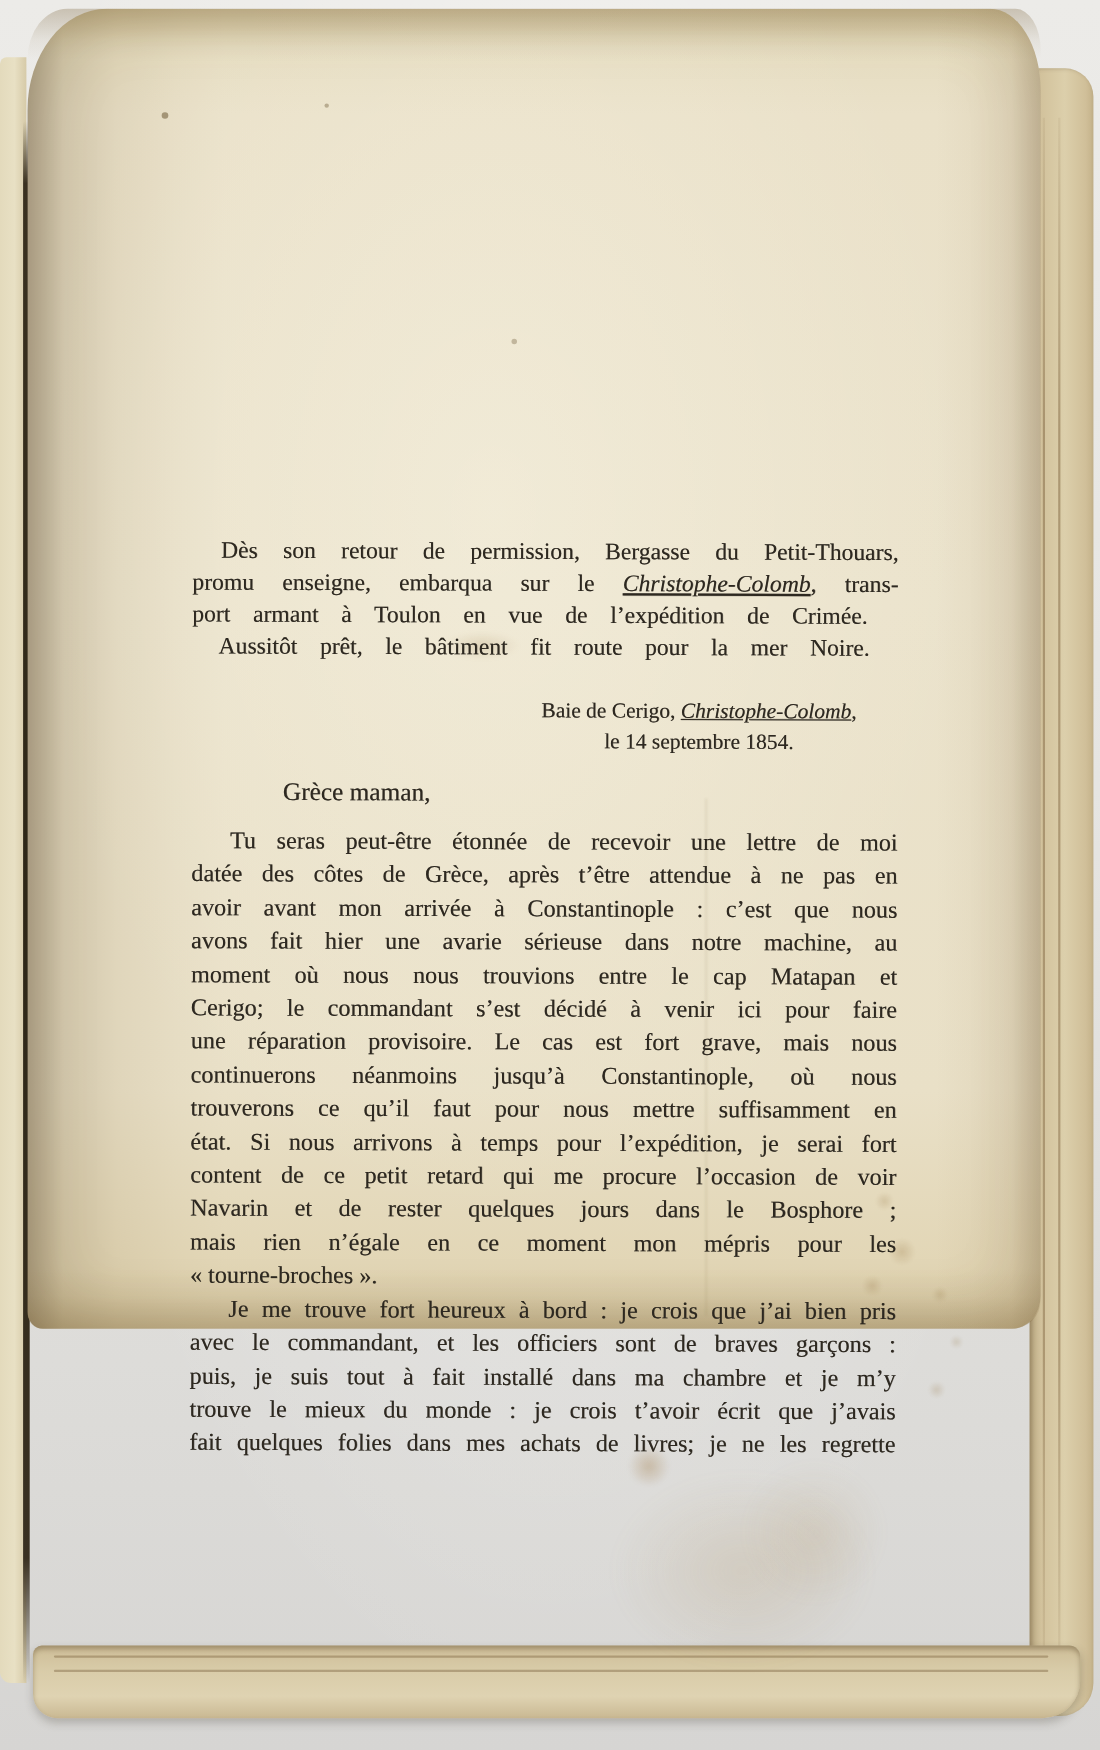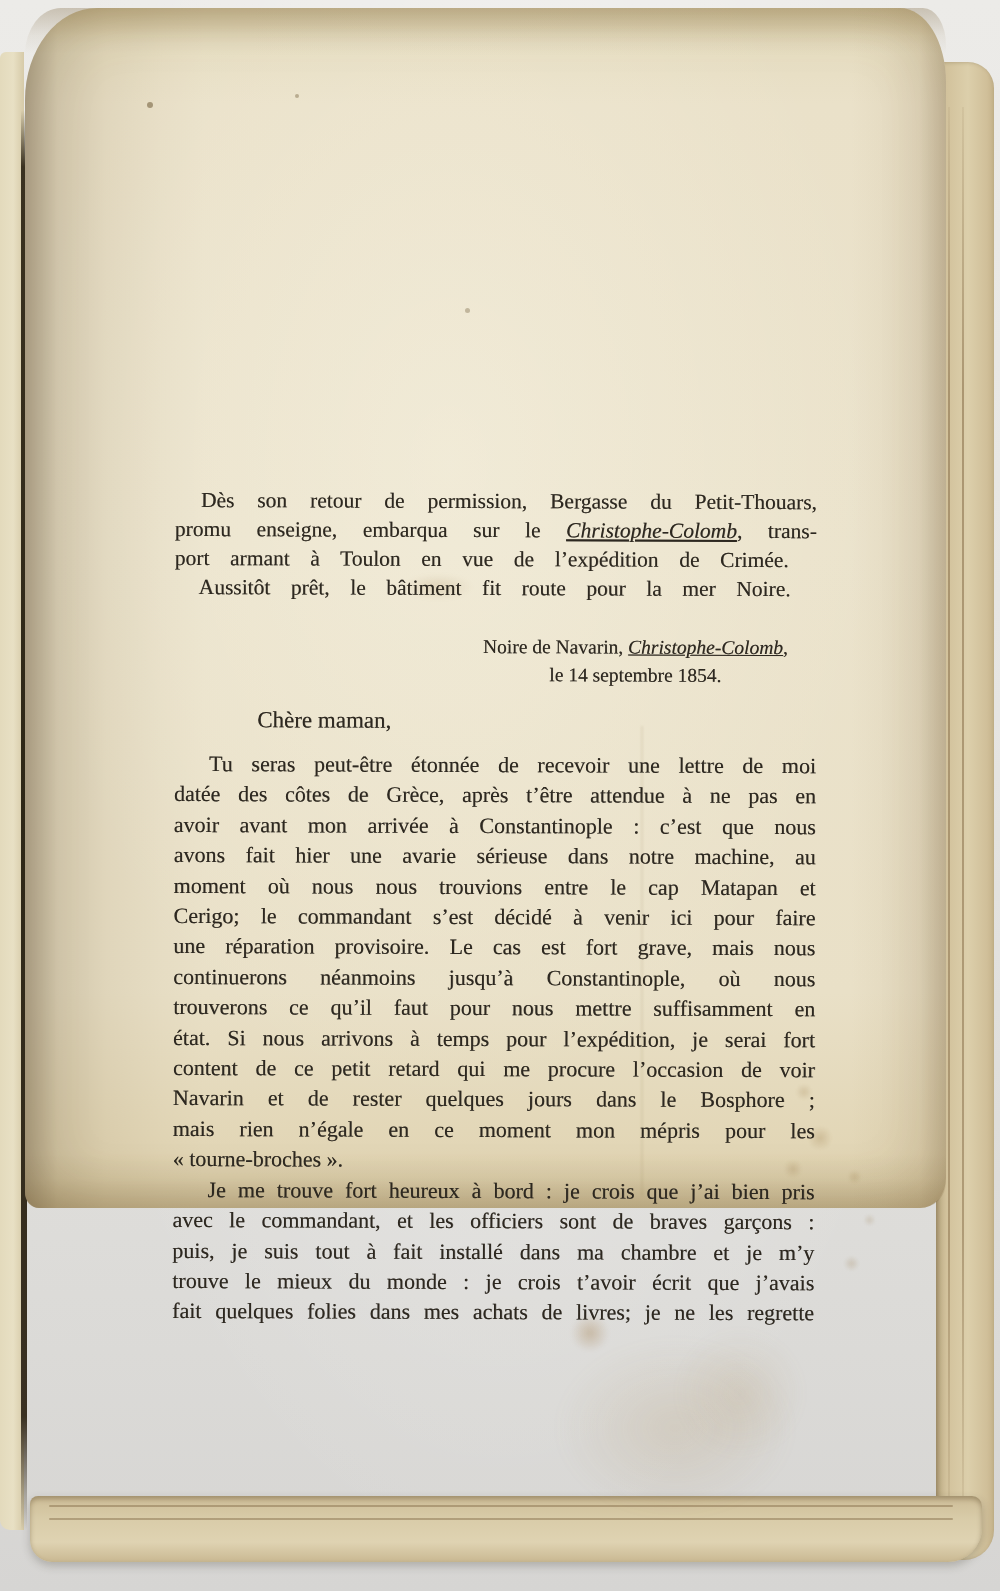--- a/index.html
+++ b/index.html
@@ -146,25 +146,25 @@
     <div class="text-block">
 
       <div class="intro">
         <div class="jline in-first"><span>Dès son retour de permission, Bergasse du Petit-Thouars,</span></div>
         <div class="jline"><span>promu enseigne, embarqua sur le </span><i>Christophe-Colomb</i><span>, trans-</span></div>
         <div class="jline in-l3"><span>port armant à Toulon en vue de l’expédition de Crimée.</span></div>
         <div class="jline in-l4"><span>Aussitôt prêt, le bâtiment fit route pour la mer Noire.</span></div>
       </div>
 
       <div class="dateline">
-        <div><span>Noire de Navarin, </span><i>Christophe-Colomb</i><span>,</span></div>
+        <div><span>Baie de Cerigo, </span><i>Christophe-Colomb</i><span>,</span></div>
         <div>le 14 septembre 1854.</div>
       </div>
 
-      <div class="salutation">Chère maman,</div>
+      <div class="salutation">Grèce maman,</div>
 
       <div class="letter-body">
         <div class="jline bl-indent">Tu seras peut-être étonnée de recevoir une lettre de moi</div>
         <div class="jline">datée des côtes de Grèce, après t’être attendue à ne pas en</div>
         <div class="jline">avoir avant mon arrivée à Constantinople : c’est que nous</div>
         <div class="jline">avons fait hier une avarie sérieuse dans notre machine, au</div>
         <div class="jline">moment où nous nous trouvions entre le cap Matapan et</div>
         <div class="jline">Cerigo; le commandant s’est décidé à venir ici pour faire</div>
         <div class="jline">une réparation provisoire. Le cas est fort grave, mais nous</div>
         <div class="jline">continuerons néanmoins jusqu’à Constantinople, où nous</div>

